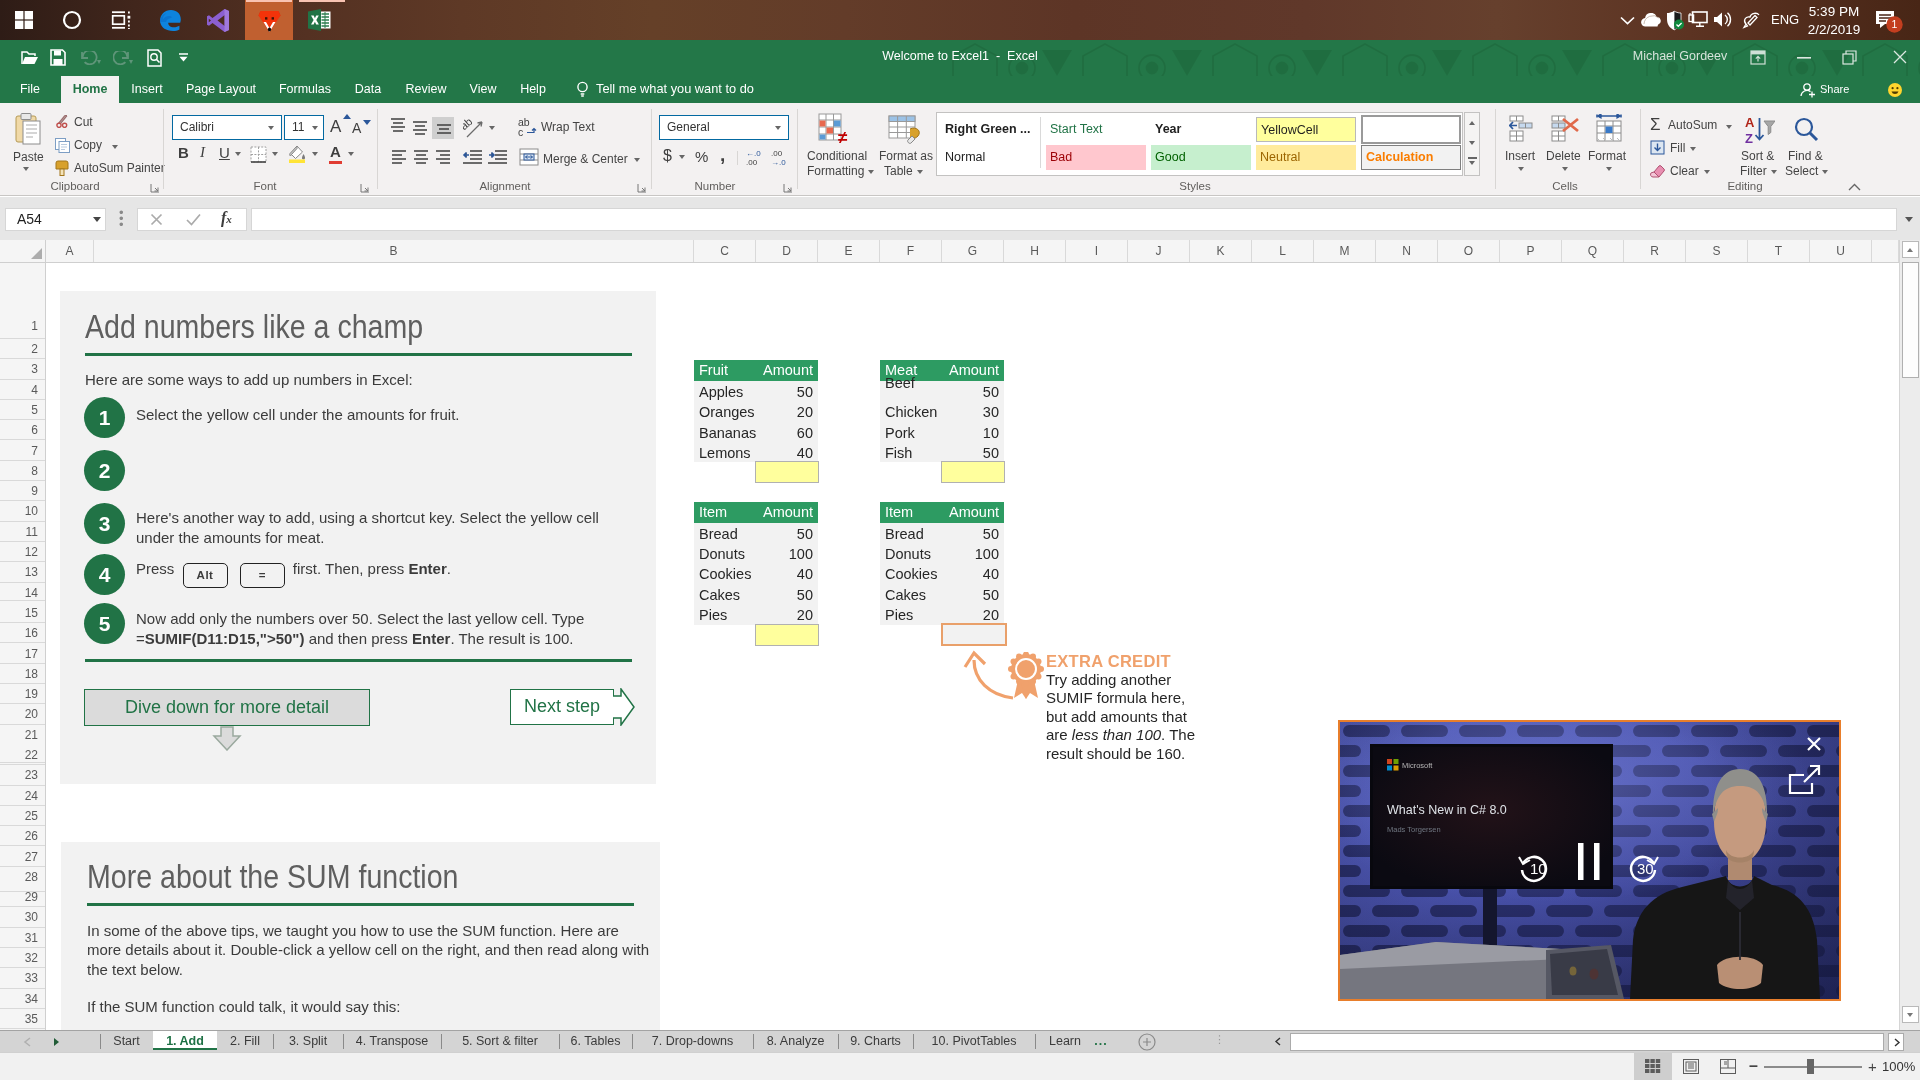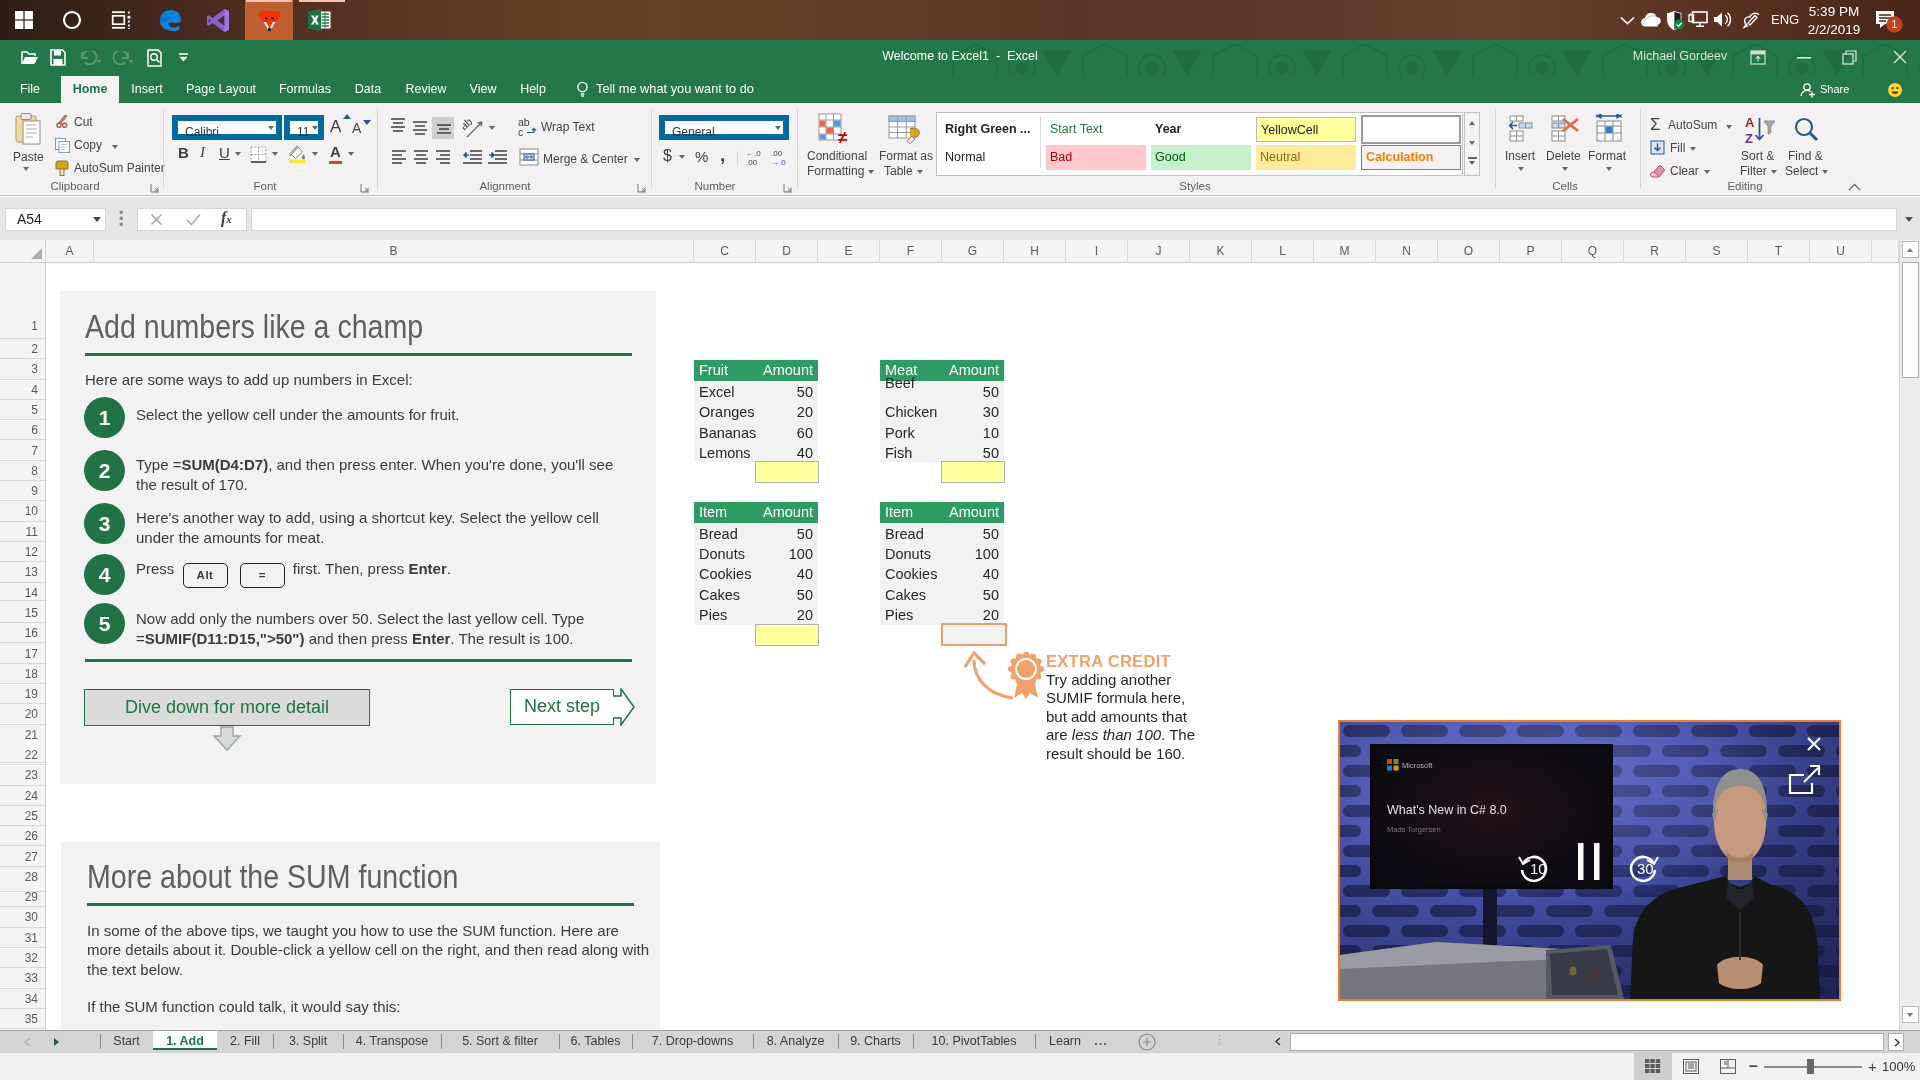--- a/index.html
+++ b/index.html
@@ -13,21 +13,21 @@
   
   #titlebar { left:0; top:40px; width:1920px; height:36px; background:#237748; }
   #tabrow { left:0; top:76px; width:1920px; height:27px; background:#237748; }
   .rtab { position:absolute; top:0; height:27px; line-height:26px; color:#fff; font-size:12.5px; text-align:center; }
   
   #ribbon { left:0; top:103px; width:1920px; height:93px; background:#f3f1f1; border-bottom:1px solid #c8c6c4; }
   .gdiv { position:absolute; top:6px; height:80px; width:1px; background:#d8d6d4; }
   .glabel { position:absolute; top:77px; font-size:11.5px; color:#605e5c; text-align:center; }
   .launcher { position:absolute; top:80px; width:10px; height:10px; }
   .rbtxt { font-size:12px; color:#444; position:absolute; white-space:nowrap; }
-  .combo { position:absolute; background:#fff; border:6px solid #0369a1; font-size:12px; color:#333; }
+  .combo { position:absolute; background:#fff; border:1px solid #0369a1; font-size:12px; color:#333; }
   .darr { display:inline-block; width:0; height:0; border-left:3.5px solid transparent; border-right:3.5px solid transparent; border-top:4px solid #666; vertical-align:middle; }
   
   #fbar { left:0; top:197px; width:1920px; height:43px; background:#e6e6e6; }
   
   #colhead { left:0; top:240px; width:1920px; height:23px; background:#f5f5f5; border-bottom:1px solid #cfcfcf; }
   .ch { position:absolute; top:0; height:22px; line-height:22px; text-align:center; font-size:12px; color:#5a5a5a; border-right:1px solid #d9d9d9; }
   #rowhead { left:0; top:263px; width:46px; height:767px; background:#f5f5f5; border-right:1px solid #cfcfcf; }
   .rh { position:absolute; left:0; width:45px; text-align:right; padding-right:7px; font-size:12px; color:#5a5a5a; border-bottom:1px solid #d9d9d9; }
   
   #grid { left:46px; top:263px; width:1853px; height:767px; background:#fff; overflow:hidden; }
@@ -571,21 +571,20 @@
   </div>
   <div id="grid" class="abs">
 
     <div class="panel" style="left:14px;top:28px;width:596px;height:493px"></div>
     <div class="abs" style="left:39px;top:44px;font-size:34px;color:#5f5f5f;transform:scaleX(.84);transform-origin:0 0">Add numbers like a champ</div>
     <div class="abs" style="left:39px;top:90px;width:547px;height:3px;background:#217346"></div>
     <div class="abs" style="left:39px;top:108px;font-size:15px;color:#3b3b3b">Here are some ways to add up numbers in Excel:</div>
     <div class="step" style="top:134px">1</div>
     <div class="stext" style="left:90px;top:142px">Select the yellow cell under the amounts for fruit.</div>
     <div class="step" style="top:187px">2</div>
-    <div class="stext" style="left:90px;top:192px">Type =<b>SUM(D4:D7)</b>, and then press enter. When you're done, you'll see<br>the result of 170.</div>
     <div class="step" style="top:240px">3</div>
     <div class="stext" style="left:90px;top:245px">Here's another way to add, using a shortcut key. Select the yellow cell<br>under the amounts for meat.</div>
     <div class="step" style="top:291px">4</div>
     <div class="stext" style="left:90px;top:296px">Press <span style="display:inline-block;border:1.5px solid #222;border-radius:5px;width:45px;height:25px;line-height:22px;text-align:center;font-size:11.5px;font-weight:bold;letter-spacing:.5px;margin:0 4px;vertical-align:-5px">Alt</span> <span style="display:inline-block;border:1.5px solid #222;border-radius:5px;width:45px;height:25px;line-height:22px;text-align:center;font-size:11.5px;font-weight:bold;margin:0 4px;vertical-align:-5px">=</span> first. Then, press <b>Enter</b>.</div>
     <div class="step" style="top:340px">5</div>
     <div class="stext" style="left:90px;top:346px">Now add only the numbers over 50. Select the last yellow cell. Type<br>=<b>SUMIF(D11:D15,"&gt;50")</b> and then press <b>Enter</b>. The result is 100.</div>
     <div class="abs" style="left:39px;top:396px;width:547px;height:3px;background:#217346"></div>
 
     <div class="abs" style="left:38px;top:426px;width:286px;height:37px;background:#dbdbdb;border:1px solid #217346;color:#217346;font-size:18px;text-align:center;line-height:35px">Dive down for more detail</div>
     <svg class="abs" style="left:166px;top:463px" width="30" height="25" viewBox="0 0 30 25">
@@ -595,21 +594,21 @@
     <div class="abs" style="left:464px;top:426px;width:104px;height:36px;background:#fff;border:1.5px solid #217346;color:#217346;font-size:18px;text-align:center;line-height:33px">Next step</div>
     <svg class="abs" style="left:567px;top:425px" width="22" height="38" viewBox="0 0 22 38">
       <path d="M0 8 L8 8 L8 1 L21 19 L8 37 L8 30 L0 30" fill="#fff" stroke="#217346" stroke-width="1.5"></path>
     </svg>
 
     <div class="thead" style="left:648px;top:97px;width:124px;height:21px">
       <span style="position:absolute;left:5px">Fruit</span>
       <span style="position:absolute;right:5px">Amount</span>
     </div>
     <div class="trows" style="left:648px;top:118px;width:124px;height:81px"></div>
-    <div class="cell" style="left:653px;top:119px">Excel</div>
+    <div class="cell" style="left:653px;top:119px">Apples</div>
     <div class="cell" style="right:1086px;top:119px">50</div>
     <div class="cell" style="left:653px;top:139px">Oranges</div>
     <div class="cell" style="right:1086px;top:139px">20</div>
     <div class="cell" style="left:653px;top:160px">Bananas</div>
     <div class="cell" style="right:1086px;top:160px">60</div>
     <div class="cell" style="left:653px;top:180px">Lemons</div>
     <div class="cell" style="right:1086px;top:180px">40</div>
     <div class="ycell" style="left:709px;top:198px;width:64px;height:22px"></div>
 
     <div class="thead" style="left:834px;top:97px;width:124px;height:21px">

